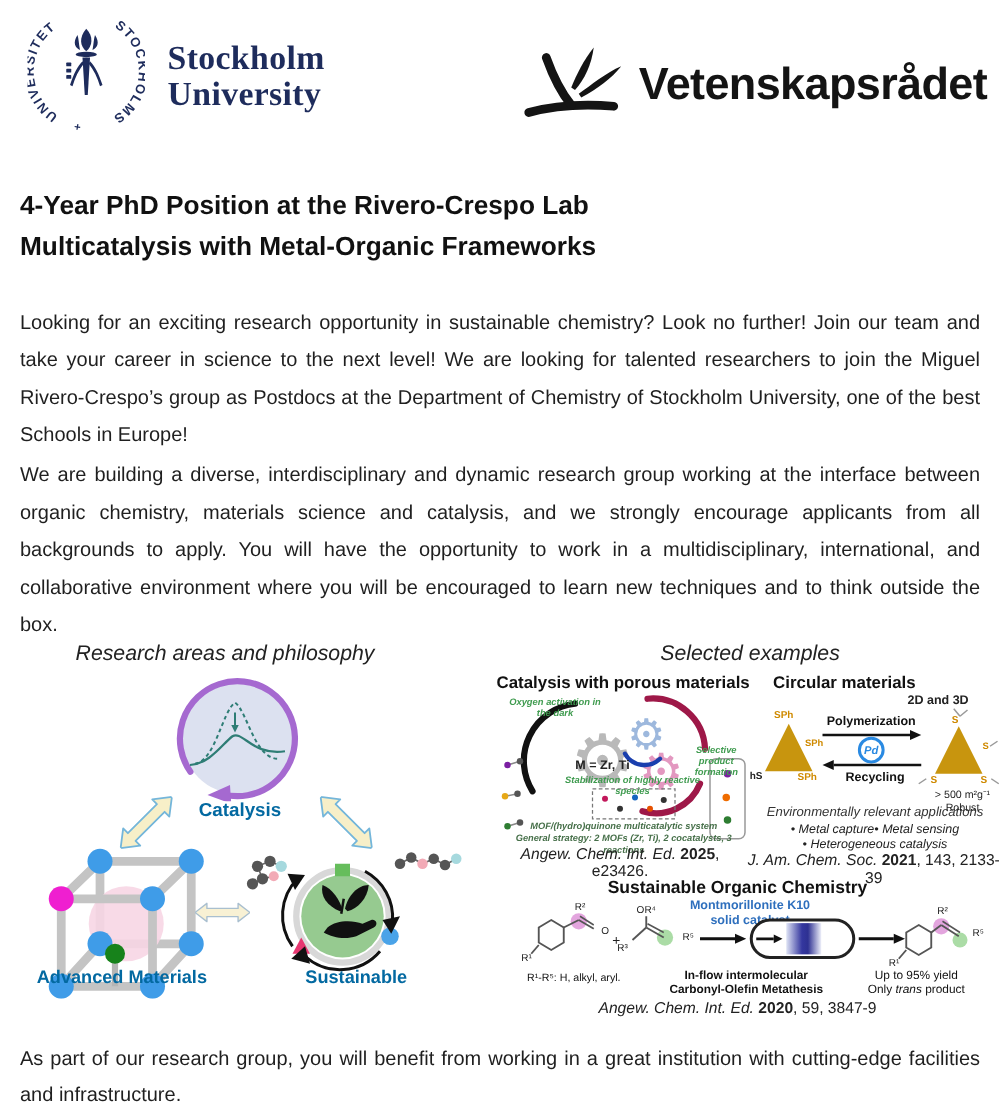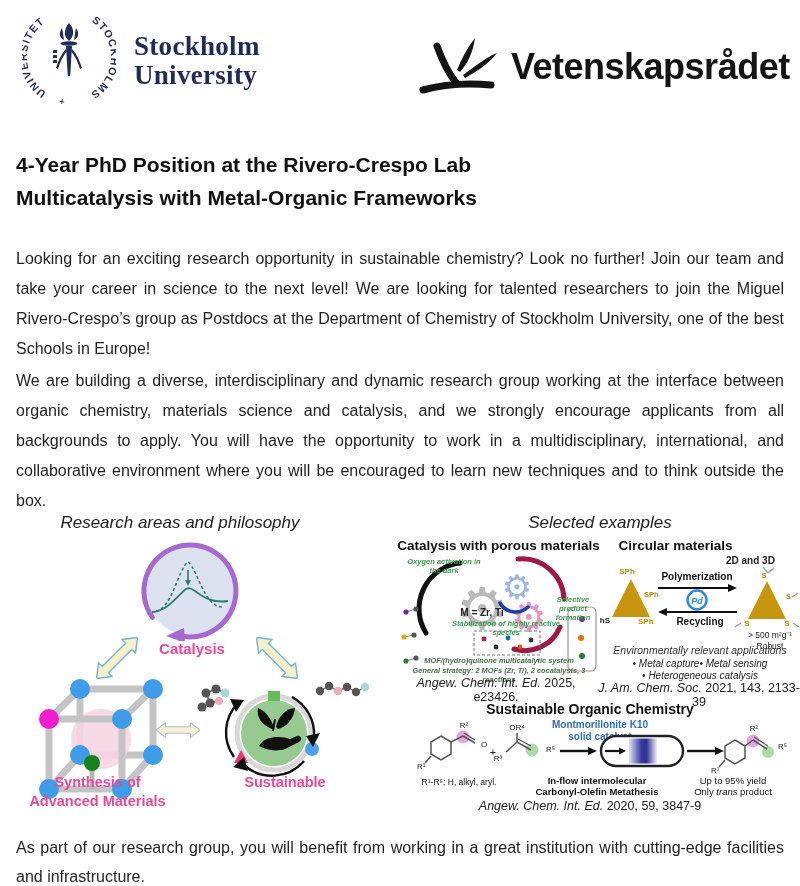--- a/index.html
+++ b/index.html
@@ -1,31 +1,31 @@
 <!DOCTYPE html>
 <html><head>
 <meta charset="utf-8">
 <style>
   html,body{margin:0;padding:0;background:#fff;}
   .page{position:relative;width:800px;height:886px;background:#fff;overflow:hidden;
         font-family:"Liberation Sans",sans-serif;color:#1f1f1f;}
   .abs{position:absolute;}
   .ctr{text-align:center;}
   .it{font-style:italic;}
-  .b{font-weight:normal;}
+  .b{font-weight:bold;}
   
   .su-name{font-family:"Liberation Serif",serif;font-weight:600;color:#1e2c5c;
            font-size:27px;line-height:29px;letter-spacing:.3px;}
   .vr-name{font-size:36px;color:#141414;letter-spacing:-.5px;font-weight:700;}
   
   .headline{font-size:21px;font-weight:bold;line-height:33px;color:#111;}
   .para{font-size:16px;line-height:30px;text-align:justify;width:768px;}
   
   .fig-title{font-style:italic;font-size:17px;color:#222;}
-  .node-label{font-weight:bold;font-size:14.5px;line-height:19px;color:#ec4899;}
+  .node-label{font-weight:bold;font-size:14.5px;line-height:19px;color:#0369a1;}
   .sub-head{font-weight:bold;font-size:13.5px;color:#111;}
   .green-note{font-style:italic;font-weight:600;font-size:7.5px;line-height:9px;color:#3f9b4f;}
   .tiny-bold{font-weight:bold;font-size:10px;color:#222;}
   .fig-cap{font-style:italic;font-size:7.4px;line-height:9px;color:#47704a;font-weight:600;}
   .cite{font-size:12.5px;color:#222;}
   .blue-note{font-size:10px;line-height:11.5px;color:#2e6fbd;font-weight:600;}
   .apps-title{font-style:italic;font-size:10.5px;color:#333;}
   .apps-row{display:flex;justify-content:center;font-style:italic;font-size:10px;color:#222;}
   .bullet-item::before{content:"\2022  ";}
   .sm-label{font-size:9.5px;line-height:11px;color:#111;}
@@ -139,21 +139,20 @@
         <circle cx="118" cy="78" r="10"></circle>
           <circle cx="45" cy="78" r="10"></circle>
         <circle cx="87" cy="42" r="10"></circle>
           <circle cx="87" cy="112" r="10"></circle>
           <circle cx="14" cy="112" r="10"></circle>
       </g>
       <circle cx="14" cy="42" r="10" fill="#ef1fd0"></circle>
       <circle cx="57" cy="86" r="8" fill="#17821b"></circle>
     </svg>
     <div class="abs node-label ctr" style="left:10px;top:268px;width:175px;">
-      <div>Synthesis of</div>
       <div>Advanced Materials</div>
     </div>
 
     <svg class="abs" style="left:156px;top:216px;" width="44" height="18" viewBox="0 0 60 22">
       <polygon points="0,11 13,1 13,6.5 47,6.5 47,1 60,11 47,21 47,15.5 13,15.5 13,21" fill="#f8f1d4" stroke="#a9bfcf" stroke-width="1.5" stroke-linejoin="round"></polygon>
     </svg>
 
     <svg class="abs" style="left:192px;top:170px;" width="185" height="128" viewBox="0 0 185 128">
 
       <g stroke="#666" stroke-width="1.4">

